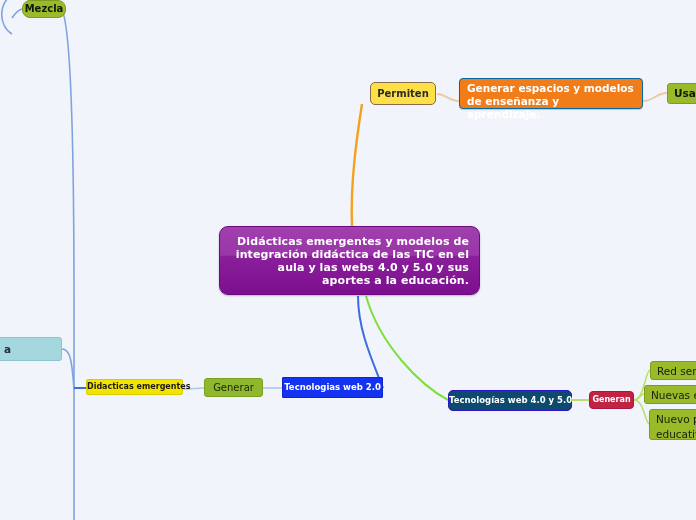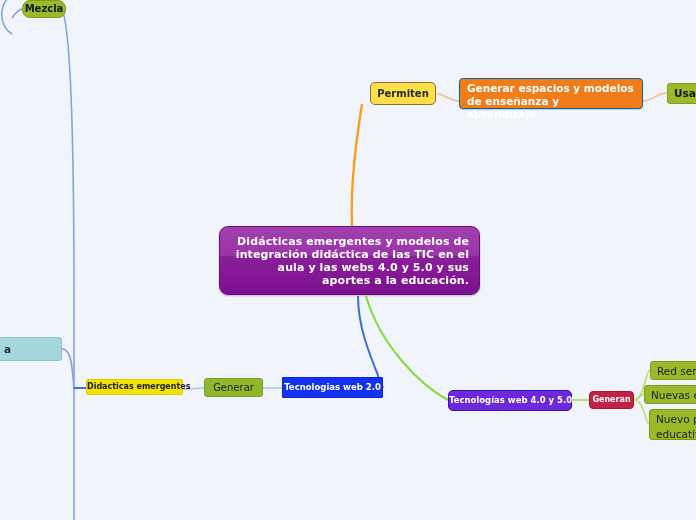--- a/index.html
+++ b/index.html
@@ -91,21 +91,21 @@
   .n-web2{
     left:282px;top:377px;width:101px;height:21px;
     background:#1433f0;border:1px solid #0f27c8;border-radius:1px;
     color:#ffffff;font-size:8.5px;font-weight:bold;
     text-align:center;line-height:19px;
   }
 
   
   .n-web45{
     left:448px;top:390px;width:124px;height:21px;
-    background:#6d28d9;border:1px solid #2c13c8;border-radius:5px;
+    background:#0c4a6e;border:1px solid #2c13c8;border-radius:5px;
     color:#ffffff;font-size:8.5px;font-weight:bold;
     text-align:center;line-height:19px;
   }
 
   
   .n-generan{
     left:589px;top:391px;width:45px;height:18px;
     background:#c22244;border:1px solid #a5183a;border-radius:4px;
     color:#ffffff;font-size:8px;font-weight:bold;
     text-align:center;line-height:16px;

